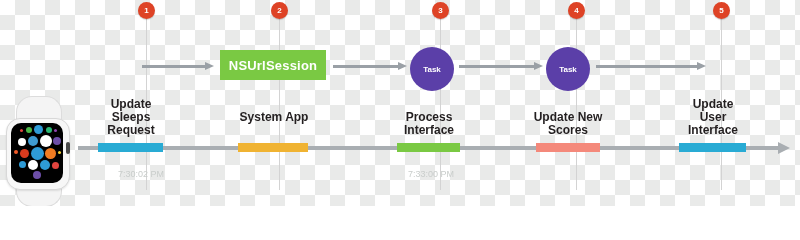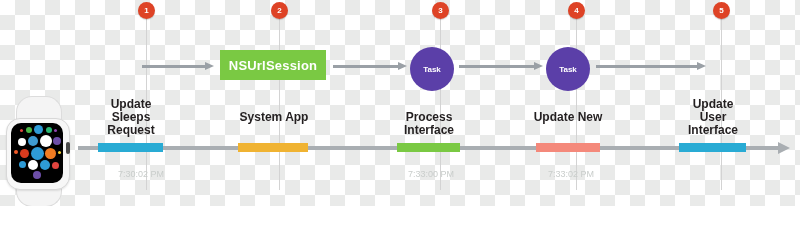--- a/index.html
+++ b/index.html
@@ -273,31 +273,31 @@
     <span>System App</span>
   </div>
 
   <div class="evlabel" style="left:382px;top:111px;width:94px;">
     <span>Process</span>
     <span>Interface</span>
   </div>
 
   <div class="evlabel" style="left:521px;top:111px;width:94px;">
     <span>Update New</span>
+    <span>Scores</span>
   </div>
 
   <div class="evlabel" style="left:670px;top:98px;width:86px;">
     <span>Update</span>
     <span>User</span>
     <span>Interface</span>
   </div>
 
   <div class="ts" style="left:98px;width:86px;">7:30:02 PM</div>
   <div class="ts" style="left:388px;width:86px;">7:33:00 PM</div>
-  <div class="ts" style="left:528px;width:86px;">7:33:02 PM</div>
 
   <div id="watch">
     <div class="band-top"></div>
     <div class="band-bottom"></div>
     <div class="case"></div>
     <div class="crown"></div>
     <div class="screen" id="watch-screen">
         <div class="dot" style="left: 9px; top: 6px; width: 3px; height: 3px; background: rgb(224, 68, 62);"></div>
         <div class="dot" style="left: 15px; top: 4px; width: 6px; height: 6px; background: rgb(76, 182, 72);"></div>
         <div class="dot" style="left: 23px; top: 2px; width: 9px; height: 9px; background: rgb(46, 155, 214);"></div>

